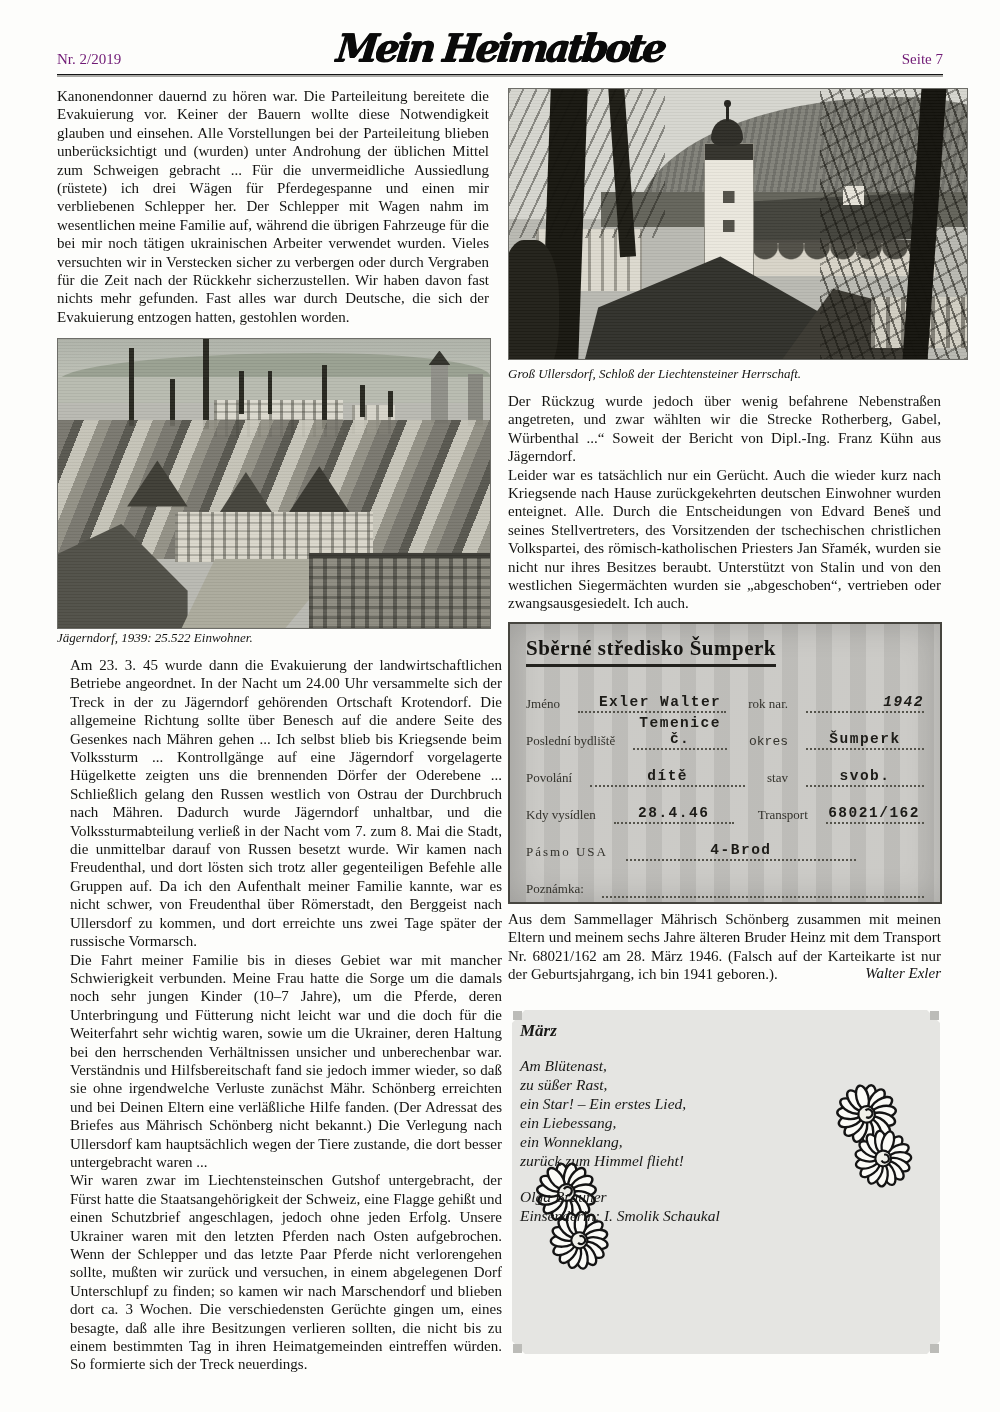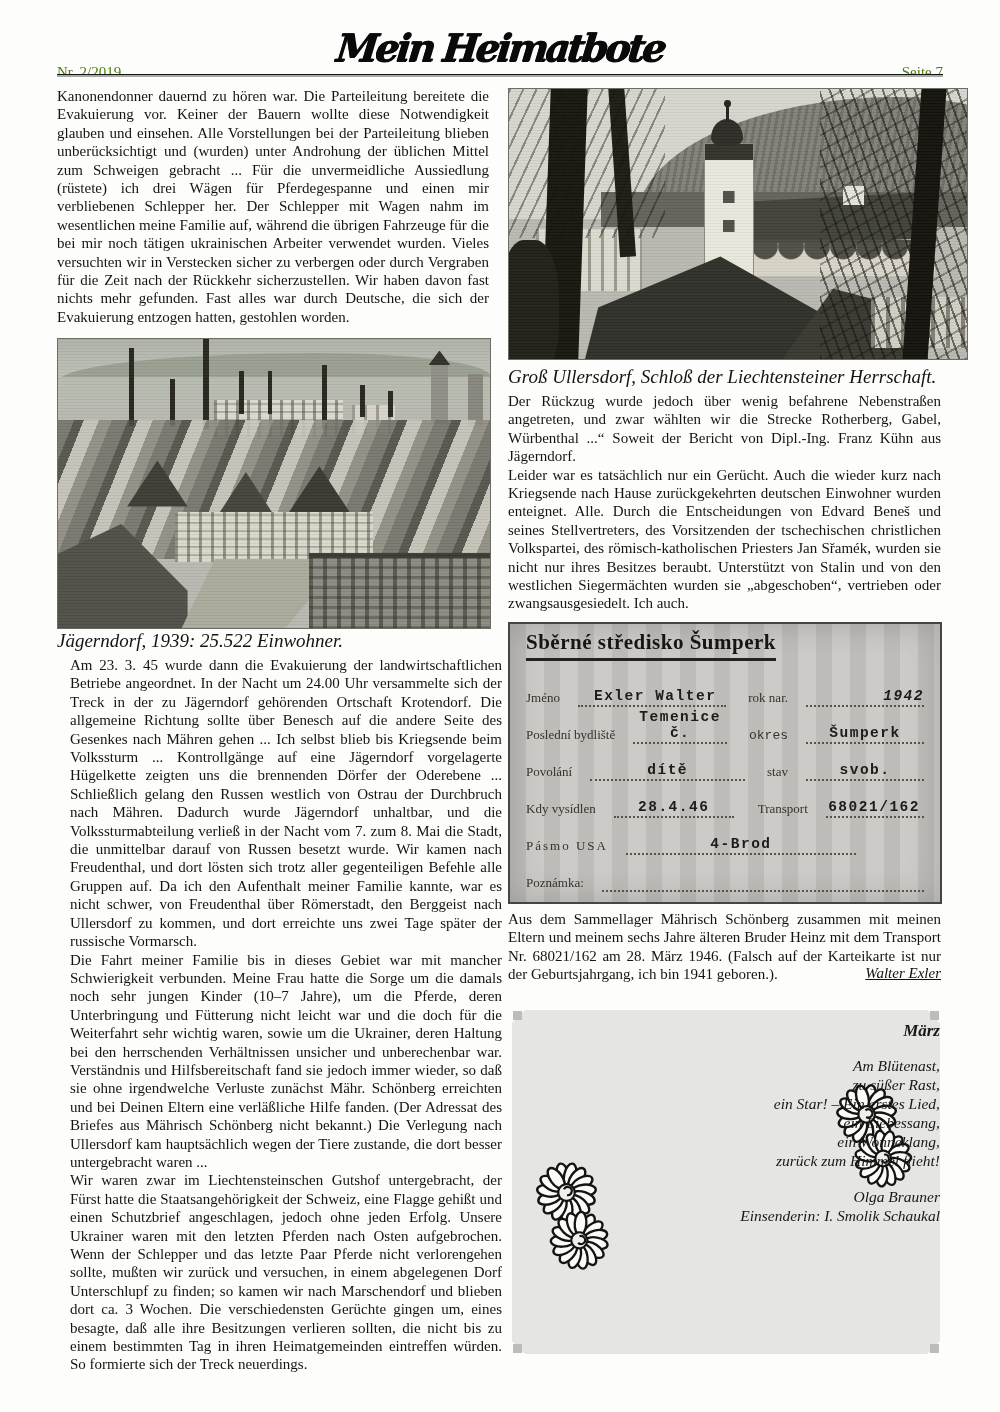--- a/index.html
+++ b/index.html
@@ -2,69 +2,69 @@
 <html lang="de"><head>
 <meta charset="utf-8">
 <style>
   html,body{margin:0;padding:0;background:#ffffff;}
   #page{position:relative;width:1000px;height:1412px;background:#fdfdfb;overflow:hidden;
         font-family:"Liberation Serif", serif;color:#111;}
   .abs{position:absolute;}
   .s{position:absolute;}
 
   
-  .hdr-side{font-size:15px;color:#4d7c0f;top:64px;}
+  .hdr-side{font-size:15px;color:#701a75;top:51px;}
   #masthead{left:50%;top:25px;transform:translateX(-50%) skewX(-6deg);
     font-family:"DejaVu Serif", serif;font-weight:bold;font-style:italic;
     font-size:38px;letter-spacing:-3px;color:#0a0a0a;
     text-shadow:1px 0 0 #0a0a0a, 0 1px 0 #0a0a0a;}
   #rule{left:57px;top:74px;width:886px;height:3px;background:#141414;}
   #rule::after{content:"";display:block;margin-top:1px;height:2px;background:#a9a9a5;}
 
   
   .col{width:432px;font-size:15px;line-height:18.4px;text-align:justify;
        hyphens:auto;-webkit-hyphens:auto;color:#141412;}
   .col p{margin:0;font-family:Liberation Serif, serif;}
-  .caption{font-size:19px;font-style:italic;color:#141412;}
+  .caption{font-size:13px;font-style:italic;color:#141412;}
 
   
   .photo{position:absolute;overflow:hidden;border:1px solid #6d6d68;background:#b9b9b2;}
   .chim{width:1.1%;background:#27271f;}
   .grain{inset:0;background:repeating-linear-gradient(0deg, rgba(0,0,0,.045) 0 1px, rgba(255,255,255,.03) 1px 3px);}
 
   
   #card{left:508px;top:622px;width:434px;height:282px;box-sizing:border-box;
     border:2px solid #46453f;
     background:#c9c8c4;
     background-image:repeating-linear-gradient(90deg, rgba(0,0,0,.06) 0 16px, rgba(255,255,255,.05) 16px 34px);
     box-shadow:inset 0 0 34px rgba(0,0,0,.18);
-    padding:6px 16px;overflow:hidden;}
+    padding:12px 16px;overflow:hidden;}
   #card-title{font-size:21px;font-weight:bold;color:#161512;letter-spacing:.5px;
     display:inline-block;border-bottom:3px solid #23221e;padding-bottom:3px;}
   .crow{display:flex;align-items:flex-end;height:34px;margin-top:3px;gap:14px;}
   .clabel{font-size:13px;color:#34332d;white-space:nowrap;padding-right:4px;padding-bottom:1px;}
   .cfill{border-bottom:2px dotted #55544c;min-height:20px;display:flex;align-items:flex-end;}
   .cval{font-family:"Liberation Mono", monospace;font-size:14.5px;font-weight:bold;
     letter-spacing:1.5px;color:#1d1c18;width:100%;padding-bottom:1px;}
 
   
   #poem-box{left:512px;top:1010px;width:428px;height:344px;}
   #poem-bg{position:absolute;inset:0;background:#e5e5e2;
     clip-path:polygon(13px 0,calc(100% - 13px) 0,100% 13px,100% calc(100% - 13px),calc(100% - 13px) 100%,13px 100%,0 calc(100% - 13px),0 13px);}
   .corner{position:absolute;width:9px;height:9px;background:#bcbcb8;}
-  #poem-content{position:absolute;inset:0;text-align:right;font-style:italic;color:#181816;padding-left:8px;}
+  #poem-content{position:absolute;inset:0;text-align:left;font-style:italic;color:#181816;padding-left:8px;}
   #poem-title{font-size:17px;font-weight:bold;margin-top:11px;}
   .stanza{white-space:pre-line;font-size:15.5px;line-height:19px;}
   #stanza1{margin-top:17px;}
   #stanza2{margin-top:15px;}
   #poem-author{margin-top:17px;font-size:15.5px;line-height:19px;}
   #poem-submitter{font-size:15.5px;line-height:19px;}
   .flower{position:absolute;}
 
-  .sig{font-style:italic;text-decoration:underline;}
+  .sig{font-style:italic;}
 </style>
 </head>
 <body>
 
 <div id="page">
 
   <div class="abs hdr-side" style="left:57px;">Nr. 2/2019</div>
   <div class="abs" id="masthead">Mein Heimatbote</div>
   <div class="abs hdr-side" style="right:57px;">Seite 7</div>
   <div class="abs" id="rule"></div>
@@ -139,21 +139,21 @@
     <p>Der Rückzug wurde jedoch über wenig befahrene Nebenstraßen angetreten, und zwar wählten wir die Strecke Rotherberg, Gabel, Würbenthal ...“ Soweit der Bericht von Dipl.-Ing. Franz Kühn aus Jägerndorf.</p>
     <p>Leider war es tatsächlich nur ein Gerücht. Auch die wieder kurz nach Kriegsende nach Hause zurückgekehrten deutschen Einwohner wurden enteignet. Alle. Durch die Entscheidungen von Edvard Beneš und seines Stellvertreters, des Vorsitzenden der tschechischen christlichen Volkspartei, des römisch-katholischen Priesters Jan Sřamék, wurden sie nicht nur ihres Besitzes beraubt. Unterstützt von Stalin und von den westlichen Siegermächten wurden sie „abgeschoben“, vertrieben oder zwangsausgesiedelt. Ich auch.</p>
   </div>
 
   <div class="abs" id="card">
     <div id="card-title">Sběrné středisko Šumperk</div>
 
     <div class="crow" style="margin-top:12px;">
       <span class="clabel">Jméno</span>
       <span class="cfill" style="flex:1;">
-          <span class="cval" style="text-align:left;padding-left:16px;">Exler Walter</span>
+          <span class="cval" style="text-align:center;padding-left:16px;">Exler Walter</span>
         </span>
       <span class="clabel" style="padding-left:8px;">rok nar.</span>
       <span class="cfill" style="width:118px;">
           <span class="cval" style="text-align:right;font-style:italic;">1942</span>
         </span>
     </div>
 
     <div class="crow">
       <span class="clabel">Poslední bydliště</span>
       <span class="cfill" style="flex:1;">

